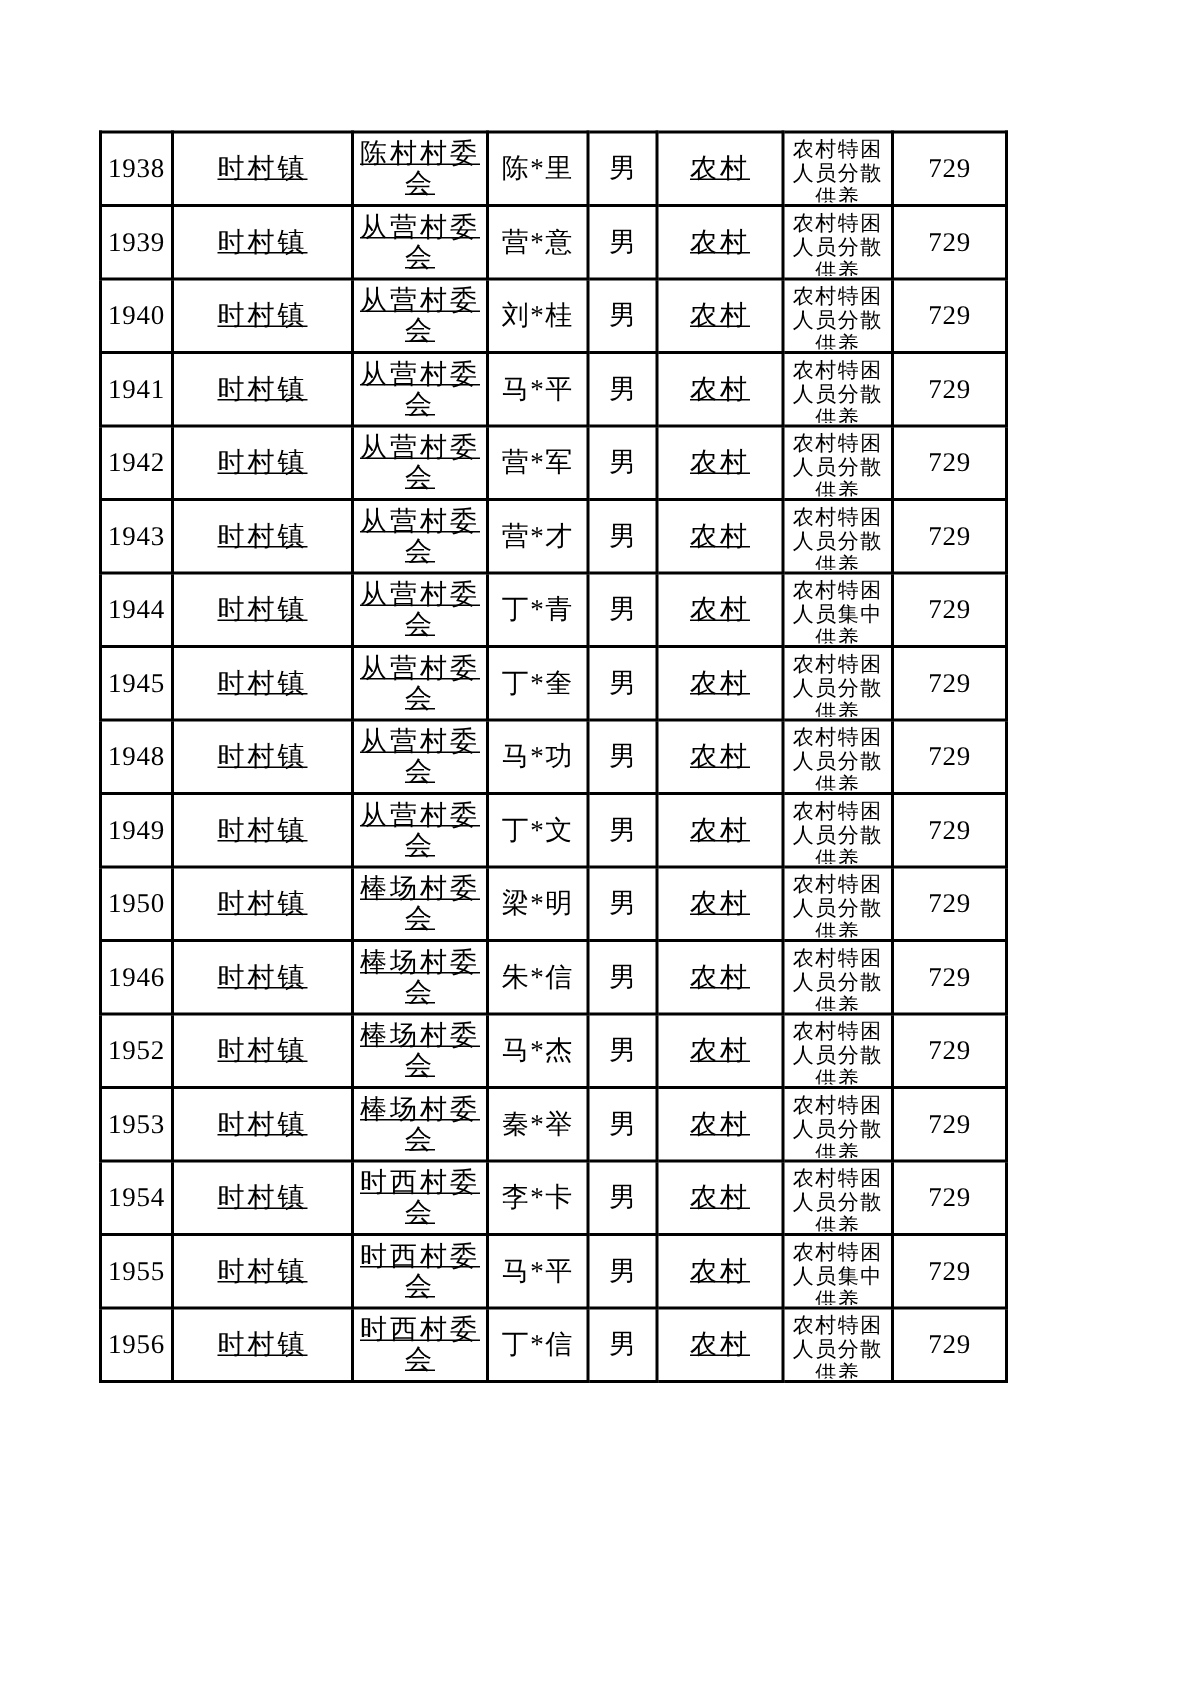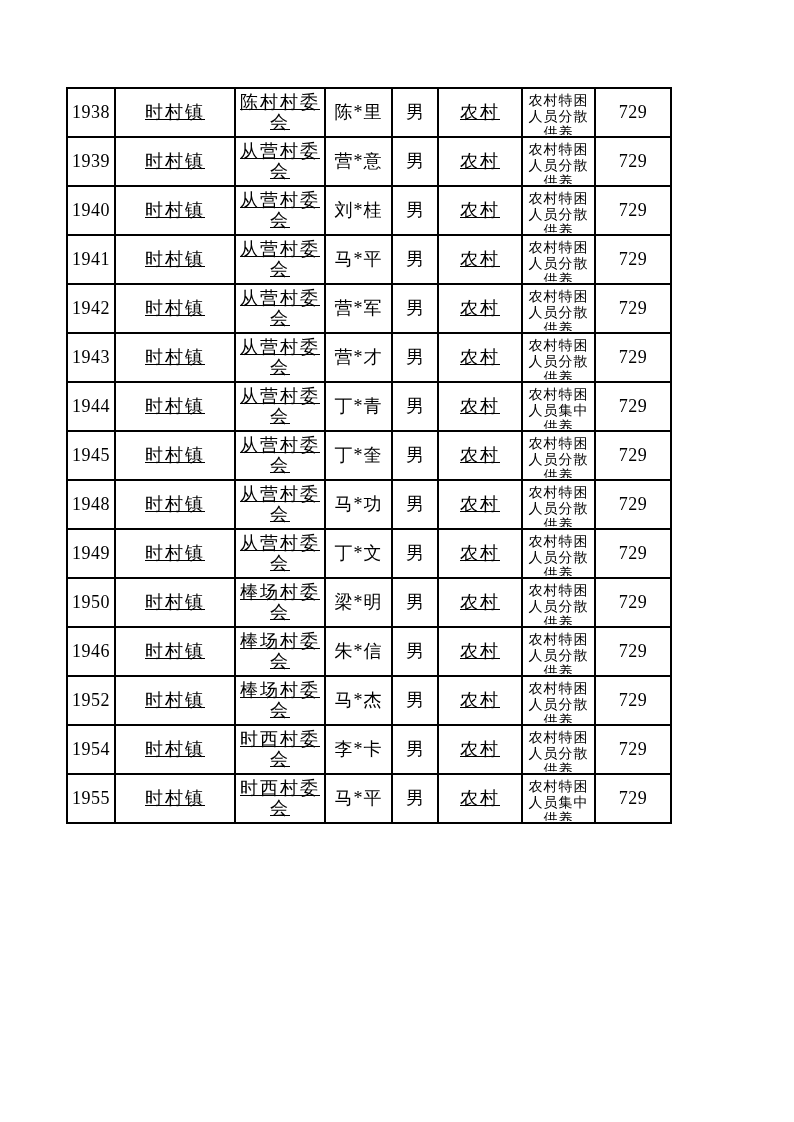--- a/index.html
+++ b/index.html
@@ -235,20 +235,32 @@
     <td class="c-village">棒场村委会</td>
     <td class="c-name">马*杰</td>
     <td class="c-gender">男</td>
     <td class="c-area">农村</td>
     <td class="c-category">
       <div class="clip">农村特困人员分散供养</div>
     </td>
     <td class="c-amount">729</td>
   </tr>
 
+  <tr>
+    <td class="c-id">1953</td>
+    <td class="c-town">时村镇</td>
+    <td class="c-village">棒场村委会</td>
+    <td class="c-name">秦*举</td>
+    <td class="c-gender">男</td>
+    <td class="c-area">农村</td>
+    <td class="c-category">
+      <div class="clip">农村特困人员分散供养</div>
+    </td>
+    <td class="c-amount">729</td>
+  </tr>
 
   <tr>
     <td class="c-id">1954</td>
     <td class="c-town">时村镇</td>
     <td class="c-village">时西村委会</td>
     <td class="c-name">李*卡</td>
     <td class="c-gender">男</td>
     <td class="c-area">农村</td>
     <td class="c-category">
       <div class="clip">农村特困人员分散供养</div>
@@ -262,15 +274,27 @@
     <td class="c-village">时西村委会</td>
     <td class="c-name">马*平</td>
     <td class="c-gender">男</td>
     <td class="c-area">农村</td>
     <td class="c-category">
       <div class="clip">农村特困人员集中供养</div>
     </td>
     <td class="c-amount">729</td>
   </tr>
 
+  <tr>
+    <td class="c-id">1956</td>
+    <td class="c-town">时村镇</td>
+    <td class="c-village">时西村委会</td>
+    <td class="c-name">丁*信</td>
+    <td class="c-gender">男</td>
+    <td class="c-area">农村</td>
+    <td class="c-category">
+      <div class="clip">农村特困人员分散供养</div>
+    </td>
+    <td class="c-amount">729</td>
+  </tr>
 </tbody>
   </table>
 </div>
 
 </body></html>

